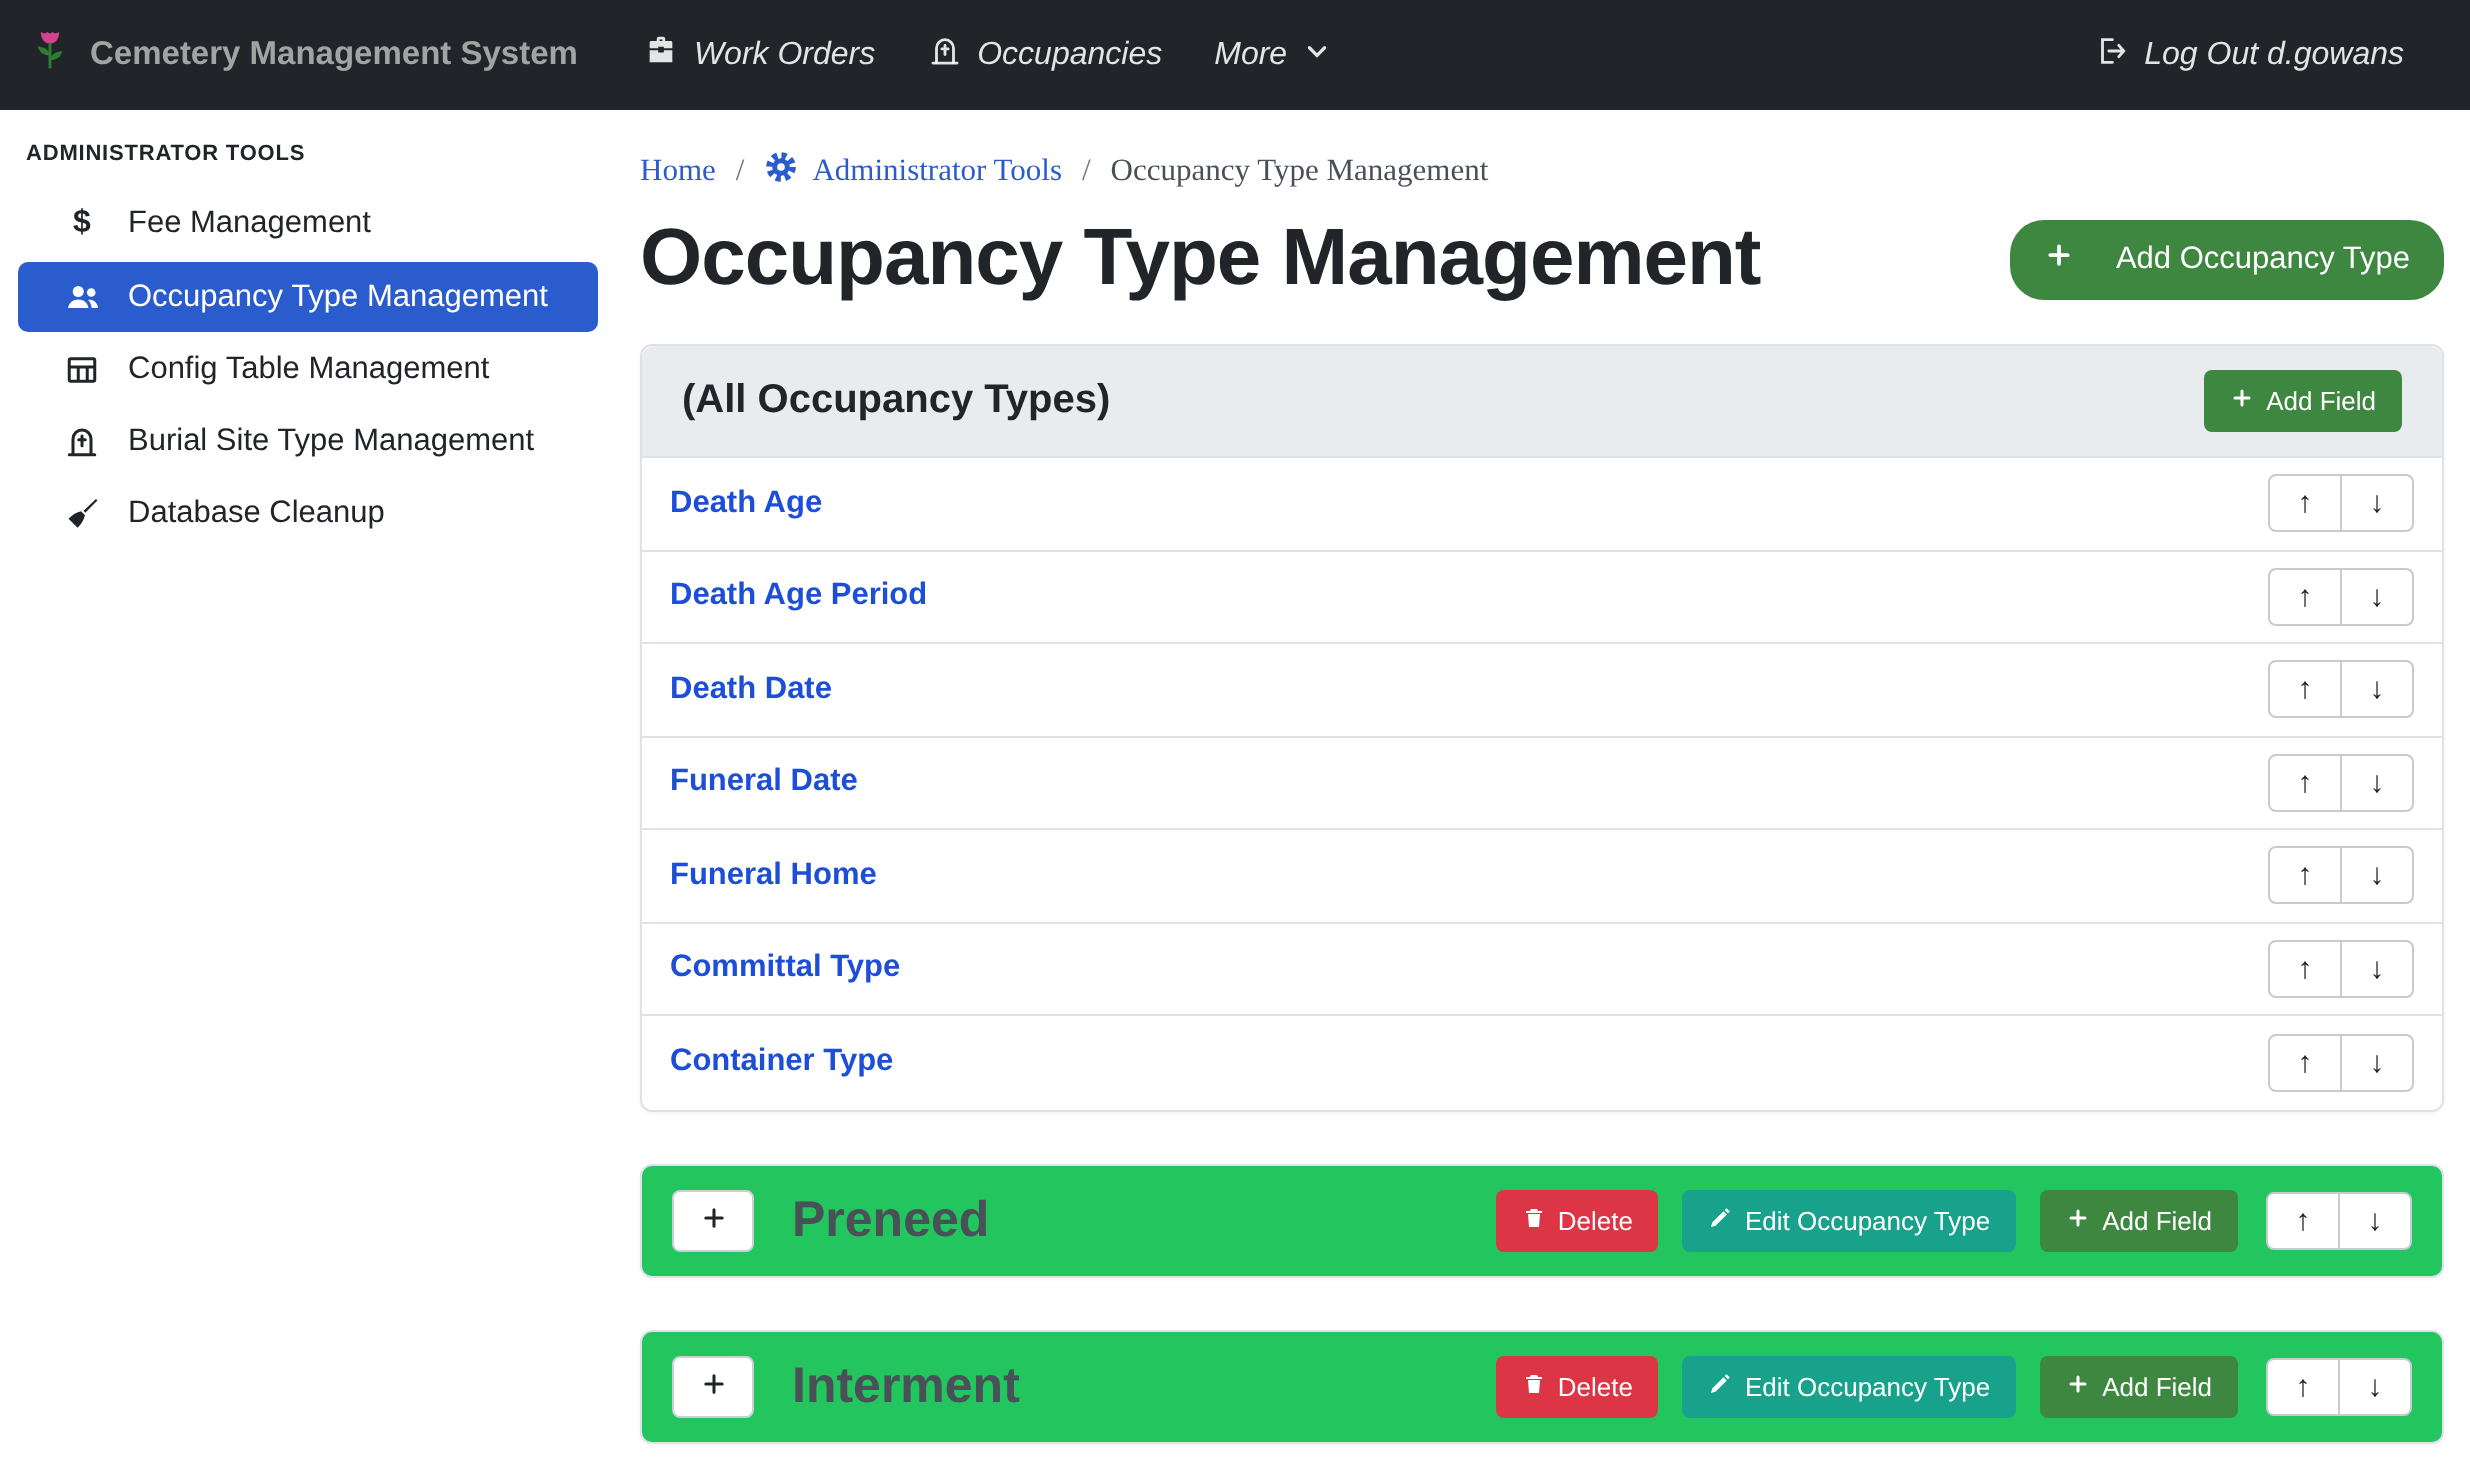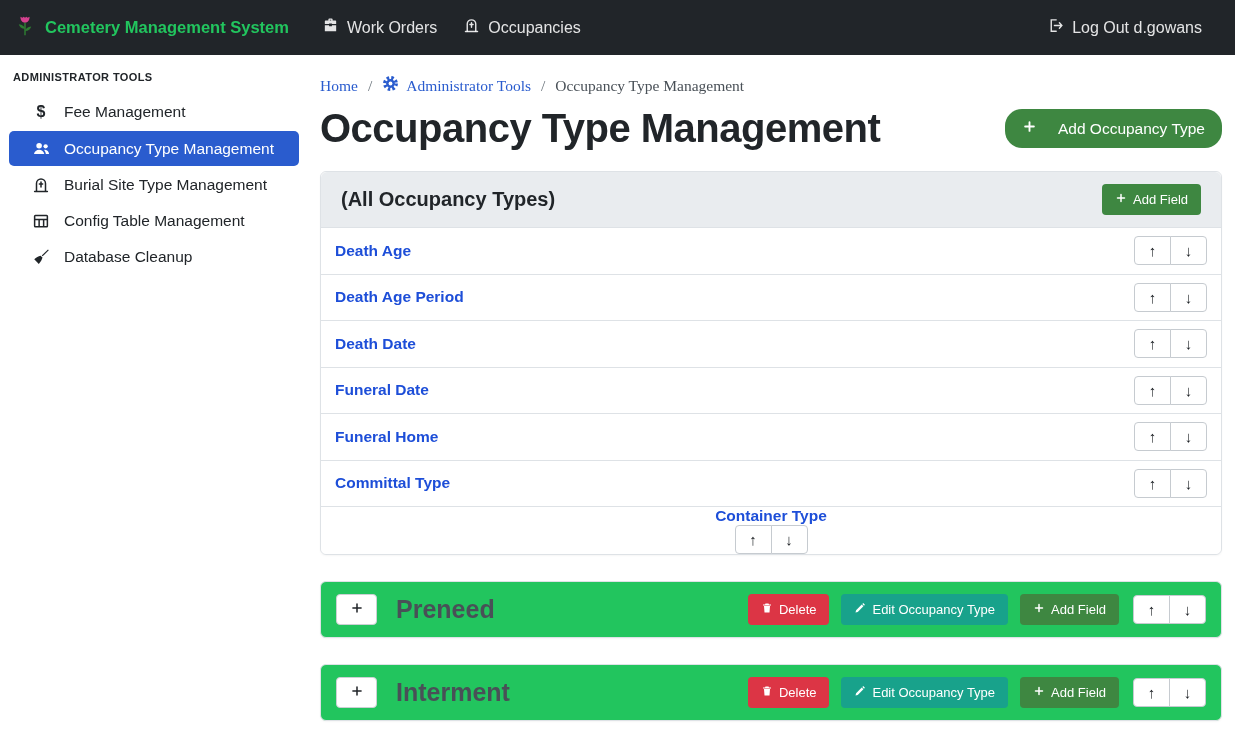--- a/index.html
+++ b/index.html
@@ -3,22 +3,22 @@
 <meta charset="utf-8">
 <style>
   * { margin:0; padding:0; box-sizing:border-box; }
   html,body { width:1235px; height:738px; overflow:hidden; background:#fff;
               font-family:"Liberation Sans", sans-serif; color:#212529; }
   button { font-family:inherit; cursor:pointer; }
   a { cursor:pointer; text-decoration:none; }
 
   
   .navbar { height:55px; background:#212529; display:flex; align-items:center; padding:0 20px 0 14px; }
-  .brand { display:flex; align-items:center; gap:9px; color:#22c55e; font-weight:700; font-size:16.5px; margin-right:20px; cursor:pointer; }
-  .nav-item { display:flex; align-items:center; gap:8px; color:rgba(255,255,255,.88); font-size:16px; padding:0 13px; height:100%; cursor:pointer; }
+  .brand { display:flex; align-items:center; gap:9px; color:#a3a3a3; font-weight:700; font-size:16.5px; margin-right:20px; cursor:pointer; }
+  .nav-item { display:flex; align-items:center; gap:8px; color:rgba(255,255,255,.88); font-size:16px; padding:0 13px; height:100%; cursor:pointer;font-style:italic; }
   .nav-spacer { flex:1; }
 
   
   .layout { display:flex; height:703px; }
   .sidebar { width:308px; flex:none; padding-top:10px; }
   .side-header { font-size:11px; font-weight:700; letter-spacing:.4px; color:#212529; padding:6px 13px 10px; }
   .side-item { display:flex; align-items:center; gap:12px; margin:2px 9px; padding:8px 10px 8px 21px; border-radius:5px; font-size:15.5px; cursor:pointer; }
   .sicon { width:22px; display:flex; justify-content:center; align-items:center; color:#212529; font-weight:700; font-size:16px; flex:none; }
   .side-item.active { background:#2a5cce; color:#fff; }
   .side-item.active .sicon { color:#fff; }
@@ -43,21 +43,21 @@
   .btn-lg { font-size:15.5px; padding:10px 17px; }
   .btn-sm { font-size:13px; padding:8px 13px; border-radius:4px; gap:6px; }
 
   
   .card { border:1px solid #dee2e6; border-radius:6px; margin-top:20px; box-shadow:0 1px 2px rgba(0,0,0,.04); }
   .card-header { background:#e9ecef; border-bottom:1px solid #dee2e6; border-radius:6px 6px 0 0;
                  padding:12px 20px; display:flex; align-items:center; justify-content:space-between; }
   .card-title { font-size:20px; font-weight:600; }
   .field-row { display:flex; align-items:center; justify-content:space-between; padding:0 14px;
                height:46.5px; border-bottom:1px solid #dee2e6; background:#fff; }
-  .field-row:last-child { border-bottom:none; border-radius:0 0 6px 6px;flex-direction:column; }
+  .field-row:last-child { border-bottom:none; border-radius:0 0 6px 6px; }
   .field-link { color:#1d4ed8; font-weight:700; font-size:15.5px; }
 
   .arrow-group { display:flex; flex:none; }
   .arrow-btn { width:37px; height:29px; background:#fff; border:1px solid #c6cbd0; color:#212529;
                font-size:15px; display:flex; align-items:center; justify-content:center; }
   .arrow-btn:first-child { border-radius:4px 0 0 4px; }
   .arrow-btn:last-child { border-radius:0 4px 4px 0; margin-left:-1px; }
 
   
   .type-bar { background:#22c55e; border:1px solid #dee2e6; border-radius:6px; margin-top:26px;
@@ -98,20 +98,28 @@
     <span>
       <svg viewBox="0 0 24 24" width="17" height="17" fill="none" stroke="currentColor" stroke-width="2" stroke-linecap="round">
         <path d="M6 20V10a6 6 0 0 1 12 0v10"></path>
           <path d="M3.5 20.5h17"></path>
           <path d="M9.8 10.5h4.4M12 8v6.5"></path>
       </svg>
     </span>
     <span>Occupancies</span>
   </div>
 
+  <div class="nav-item">
+    <span>More</span>
+    <span>
+      <svg viewBox="0 0 24 24" width="13" height="13" fill="none" stroke="currentColor" stroke-width="3" stroke-linecap="round">
+        <path d="M5 9l7 7 7-7"></path>
+      </svg>
+    </span>
+  </div>
 
   <div class="nav-spacer"></div>
 
   <div class="nav-item">
     <span>
       <svg viewBox="0 0 24 24" width="17" height="17" fill="none" stroke="currentColor" stroke-width="2" stroke-linecap="round">
         <path d="M13 4H6v16h7"></path>
           <path d="M10.5 12H21M17.5 8l3.5 4-3.5 4"></path>
       </svg>
     </span>
@@ -136,37 +144,37 @@
           <path d="M2.5 19c.6-3.4 3.2-5.5 6.5-5.5s5.9 2.1 6.5 5.5H2.5z"></path>
           <circle cx="17.2" cy="9.2" r="2.7"></circle>
           <path d="M16.6 13.7c2.7.3 4.5 2.1 5 5.3h-4.1c-.3-2.1-1-3.9-2.3-5.1.5-.2 1-.2 1.4-.2z"></path>
         </svg>
       </span>
       <span>Occupancy Type Management</span>
     </div>
 
     <div class="side-item">
       <span class="sicon">
+        <svg viewBox="0 0 24 24" width="18" height="18" fill="none" stroke="currentColor" stroke-width="2">
+          <rect x="3.5" y="4.5" width="17" height="15" rx="1"></rect>
+          <path d="M3.5 10h17M9.5 10v9.5M15.5 10v9.5"></path>
+        </svg>
+      </span>
+      <span>Config Table Management</span>
+    </div>
+
+    <div class="side-item">
+      <span class="sicon">
         <svg viewBox="0 0 24 24" width="18" height="18" fill="none" stroke="currentColor" stroke-width="2" stroke-linecap="round">
           <path d="M6 20V10a6 6 0 0 1 12 0v10"></path>
             <path d="M3.5 20.5h17"></path>
             <path d="M9.8 10.5h4.4M12 8v6.5"></path>
         </svg>
       </span>
       <span>Burial Site Type Management</span>
-    </div>
-
-    <div class="side-item">
-      <span class="sicon">
-        <svg viewBox="0 0 24 24" width="18" height="18" fill="none" stroke="currentColor" stroke-width="2">
-          <rect x="3.5" y="4.5" width="17" height="15" rx="1"></rect>
-          <path d="M3.5 10h17M9.5 10v9.5M15.5 10v9.5"></path>
-        </svg>
-      </span>
-      <span>Config Table Management</span>
     </div>
 
     <div class="side-item">
       <span class="sicon">
         <svg viewBox="0 0 24 24" width="18" height="18" fill="currentColor">
           <path d="M21.3 2l1 1-8.1 8.1-1.2-1.2L21.3 2z"></path>
           <path d="M11.4 10.2l2.6 2.6c-.7 2.9-2.3 5.7-4.9 8.4l-6.1-6.1c2.7-2.6 5.5-4.2 8.4-4.9z"></path>
         </svg>
       </span>
       <span>Database Cleanup</span>

